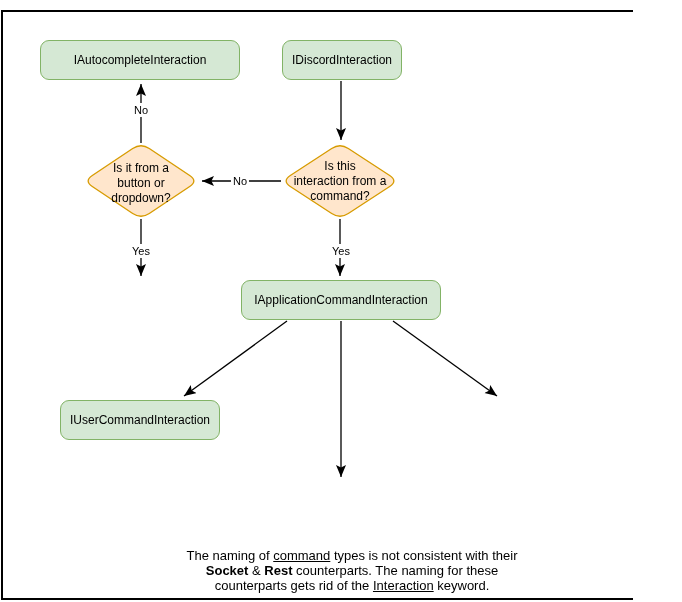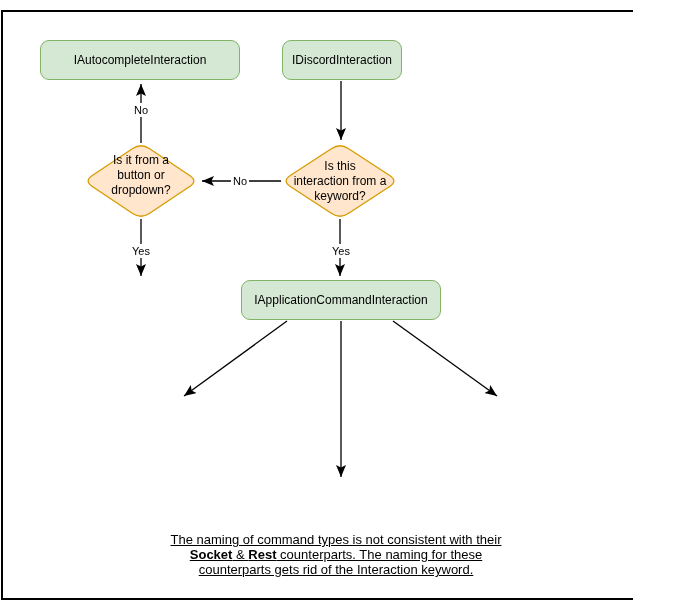--- a/index.html
+++ b/index.html
@@ -53,43 +53,43 @@
     padding: 0 2px;
     font-size: 11px;
     line-height: 14px;
   }
   .caption {
     position: absolute;
     left: 336px;
     top: 532px;
     transform: translateX(-50%);
     width: 400px;
-    margin: 0;
+    margin: 16px;
     font-size: 13px;
     line-height: 15px;
     text-align: center;
-    text-decoration: underline;
   }
   .caption .u { text-decoration: underline; }
   .caption .b { font-weight: bold; }
 </style>
 </head>
 <body>
 
 <div class="canvas">
 
   <div class="frame"></div>
 
   <div class="node" style="left:40px;top:40px;width:200px;height:40px">IAutocompleteInteraction</div>
 
   <div class="node" style="left:282px;top:40px;width:120px;height:40px">IDiscordInteraction</div>
 
 
   <div class="node" style="left:241px;top:280px;width:200px;height:40px">IApplicationCommandInteraction</div>
 
+  <div class="node" style="left:60px;top:400px;width:160px;height:40px">IUserCommandInteraction</div>
 
 
 
   <svg class="edges-layer" width="682" height="602" viewBox="0 0 682 602" xmlns="http://www.w3.org/2000/svg">
     <defs>
       <marker id="arrow" markerUnits="userSpaceOnUse" markerWidth="14" markerHeight="12" refX="12" refY="5" orient="auto">
         <path d="M0,0 L12,5 L0,10 L2.6,5 Z" fill="#000000"></path>
       </marker>
     </defs>
 
@@ -100,30 +100,30 @@
     <line x1="141" y1="143" x2="141" y2="84" stroke="#000000" stroke-width="1.3" marker-end="url(#arrow)"></line>
     <line x1="341" y1="81" x2="341" y2="140" stroke="#000000" stroke-width="1.3" marker-end="url(#arrow)"></line>
     <line x1="281" y1="181" x2="202" y2="181" stroke="#000000" stroke-width="1.3" marker-end="url(#arrow)"></line>
     <line x1="141" y1="219" x2="141" y2="276" stroke="#000000" stroke-width="1.3" marker-end="url(#arrow)"></line>
     <line x1="340" y1="219" x2="340" y2="276" stroke="#000000" stroke-width="1.3" marker-end="url(#arrow)"></line>
     <line x1="287" y1="321" x2="184" y2="396" stroke="#000000" stroke-width="1.3" marker-end="url(#arrow)"></line>
     <line x1="341" y1="321" x2="341" y2="477" stroke="#000000" stroke-width="1.3" marker-end="url(#arrow)"></line>
     <line x1="393" y1="321" x2="497" y2="396" stroke="#000000" stroke-width="1.3" marker-end="url(#arrow)"></line>
   </svg>
 
-  <div class="decision-text" style="left:86px;top:153px;width:110px">
+  <div class="decision-text" style="left:86px;top:161px;width:110px">
     <div>Is it from a</div>
     <div>button or</div>
     <div>dropdown?</div>
   </div>
 
   <div class="decision-text" style="left:285px;top:159px;width:110px">
     <div>Is this</div>
     <div>interaction from a</div>
-    <div>keyword?</div>
+    <div>command?</div>
   </div>
 
   <span class="edge-label" style="left:141px;top:110px">No</span>
   <span class="edge-label" style="left:240px;top:181px">No</span>
   <span class="edge-label" style="left:141px;top:251px">Yes</span>
   <span class="edge-label" style="left:341px;top:251px">Yes</span>
 
   <p class="caption">
     <span><span>The naming of </span><span class="u">command</span><span> types is not consistent with their</span></span><br>
     <span><span class="b">Socket</span><span> &amp; </span><span class="b">Rest</span><span> counterparts. The naming for these</span></span><br>

